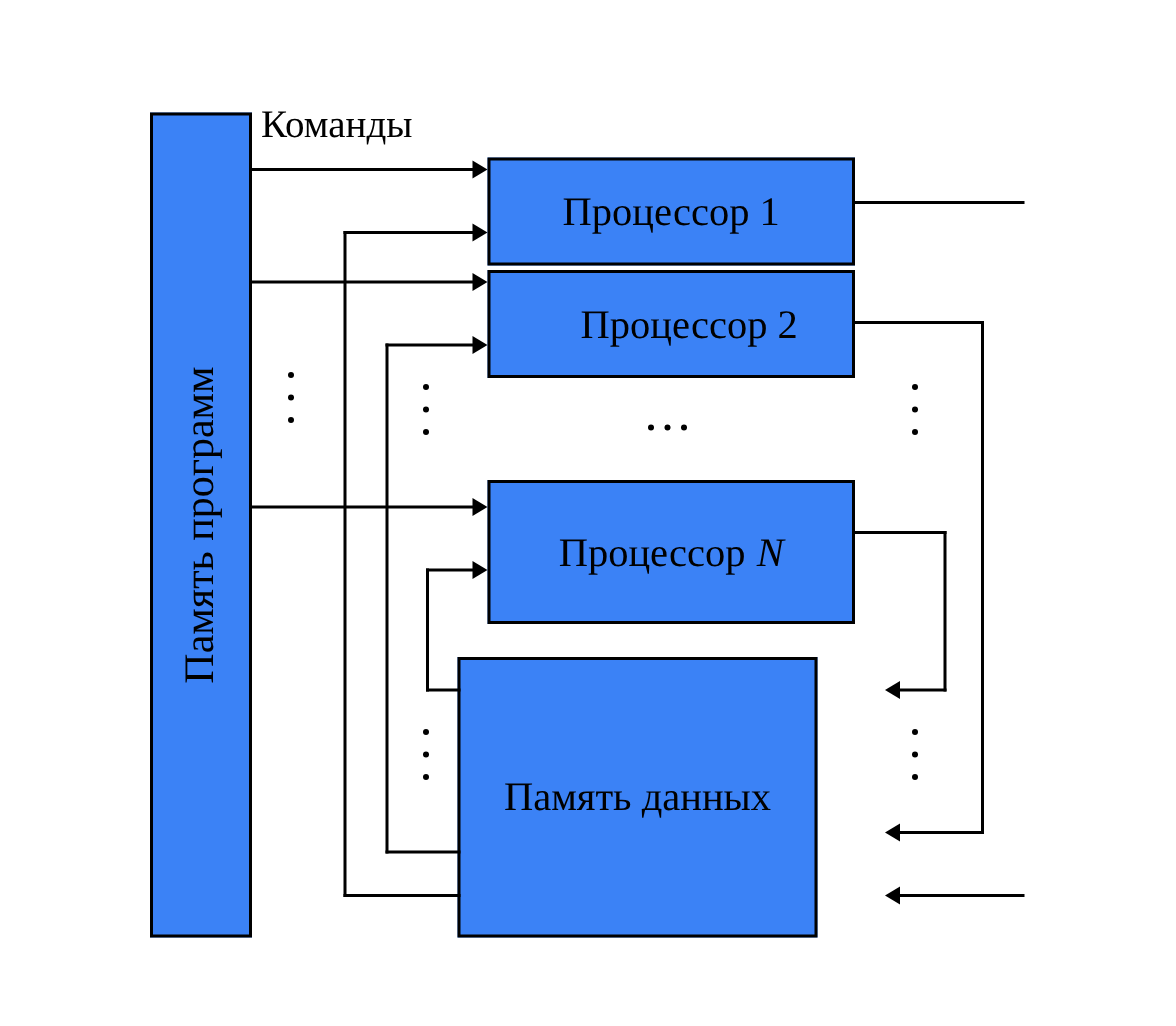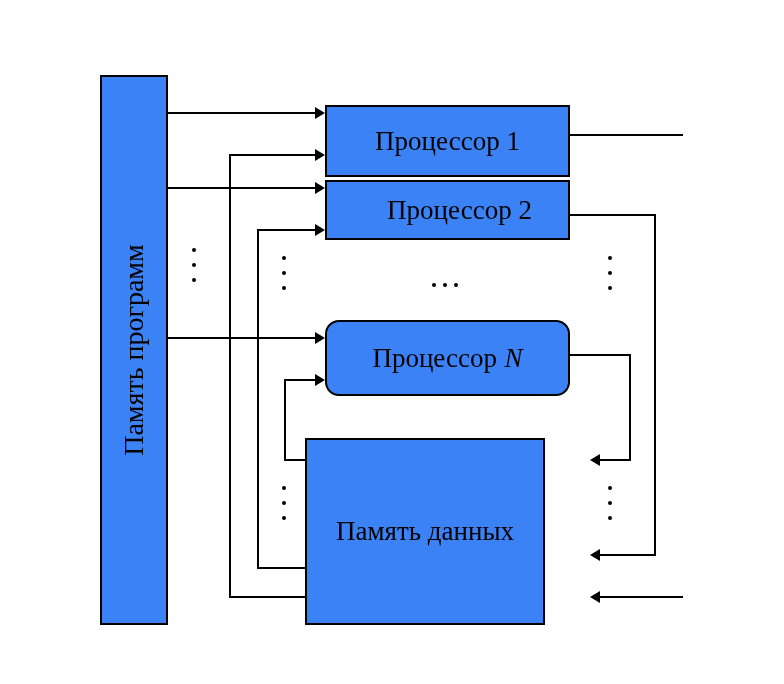--- a/index.html
+++ b/index.html
@@ -64,32 +64,33 @@
 <div id="canvas">
 
   <div class="box" style="left:100px; top:75px; width:68px; height:550px;">
     <span class="vlabel">Память программ</span>
   </div>
 
   <div class="box" style="left:325px; top:105px; width:245px; height:72px;">
     <span class="box-label">Процессор 1</span>
   </div>
 
-  <div class="box" style="left:325px; top:180px; width:245px; height:60px;padding-left:24px;">
+  <div class="box" style="left:325px; top:180px; width:245px; height:72px;padding-left:24px;">
     <span class="box-label">Процессор 2</span>
   </div>
 
-  <div class="box" style="left:325px; top:320px; width:245px; height:76px;border-radius:14px;">
+  <div class="box" style="left:325px; top:320px; width:245px; height:96px;">
     <span class="box-label"><span>Процессор</span><em class="pn-var">N</em></span>
   </div>
 
   <div class="box" style="left:305px; top:438px; width:240px; height:187px;">
     <span class="box-label">Память данных</span>
   </div>
 
+  <div class="free-label" style="left:174px; top:68px;">Команды</div>
 
   <div class="hline" style="left:166px; top:112px; width:150px;"></div>
   <div class="hline" style="left:166px; top:187px; width:150px;"></div>
   <div class="hline" style="left:166px; top:337px; width:150px;"></div>
 
   <div class="hline" style="left:229px; top:154px; width:87px;"></div>
   <div class="vline" style="left:229px; top:154px; height:444px;"></div>
   <div class="hline" style="left:229px; top:596px; width:78px;"></div>
 
   <div class="hline" style="left:257px; top:229px; width:59px;"></div>

